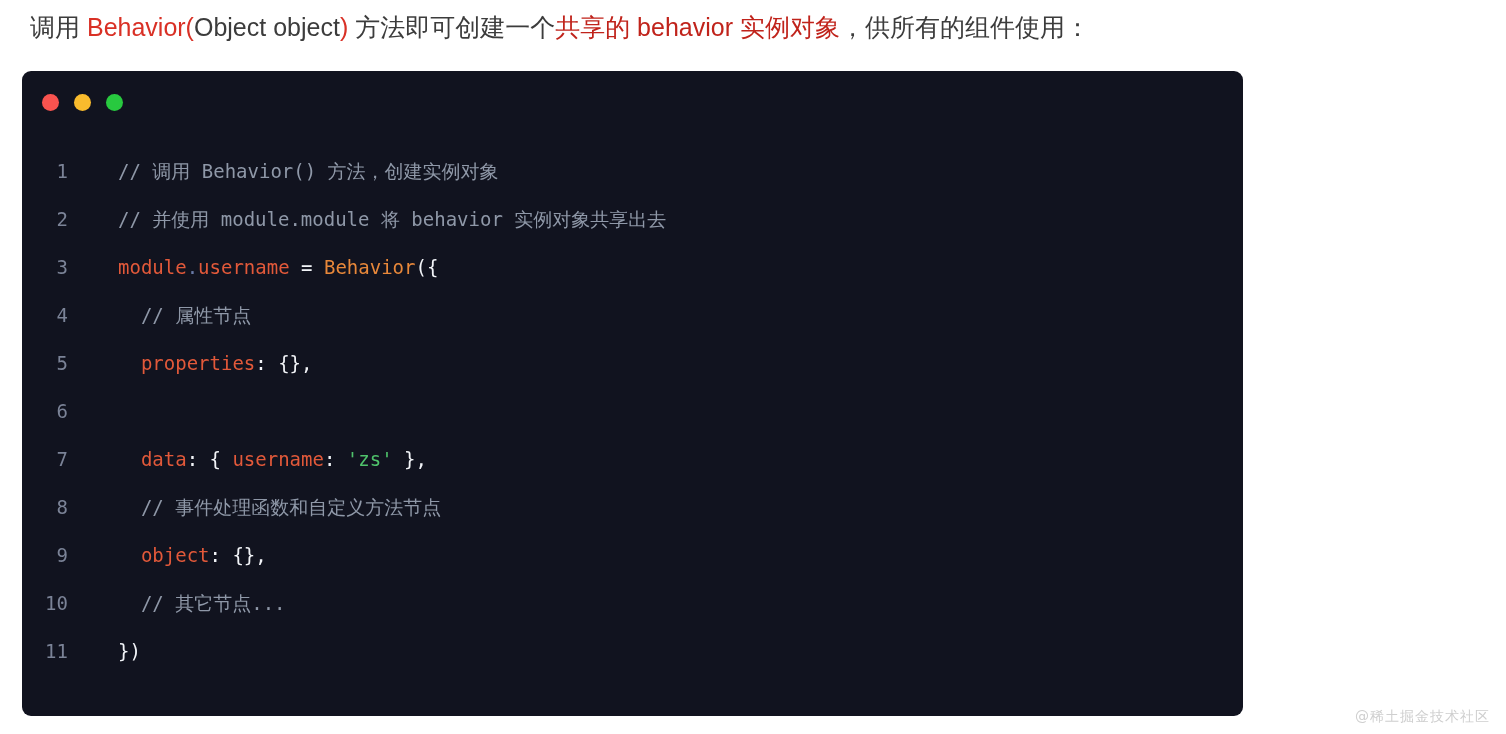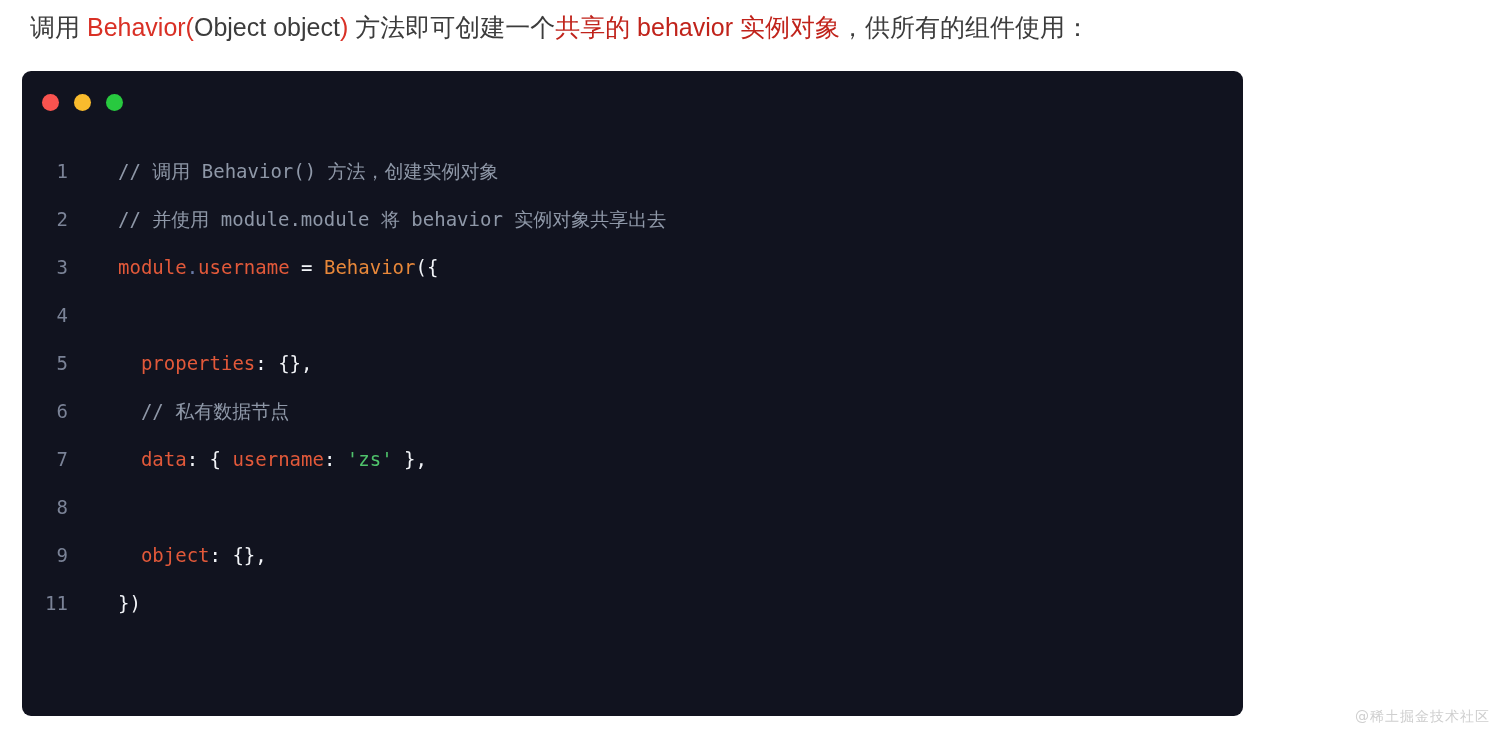--- a/index.html
+++ b/index.html
@@ -121,23 +121,24 @@
 <div class="code-card">
   <div class="titlebar">
     <span class="dot red"></span>
     <span class="dot yellow"></span>
     <span class="dot green"></span>
   </div>
   <div class="code-body">
       <div class="code-line"><span class="ln">1</span><span class="src"><span class="t-comment">// 调用 Behavior() 方法，创建实例对象</span></span></div>
       <div class="code-line"><span class="ln">2</span><span class="src"><span class="t-comment">// 并使用 module.module 将 behavior 实例对象共享出去</span></span></div>
       <div class="code-line"><span class="ln">3</span><span class="src"><span class="t-prop">module</span><span class="t-dot">.</span><span class="t-prop">username</span><span class="t-op"> = </span><span class="t-fn">Behavior</span><span class="t-punct">({</span></span></div>
-      <div class="code-line"><span class="ln">4</span></div>
+      <div class="code-line"><span class="ln">4</span><span class="src"><span class="t-comment">  // 属性节点</span></span></div>
       <div class="code-line"><span class="ln">5</span><span class="src"><span class="t-punct">  </span><span class="t-prop">properties</span><span class="t-punct">: {},</span></span></div>
-      <div class="code-line"><span class="ln">6</span><span class="src"><span class="t-comment">  // 私有数据节点</span></span></div>
+      <div class="code-line"><span class="ln">6</span></div>
       <div class="code-line"><span class="ln">7</span><span class="src"><span class="t-punct">  </span><span class="t-prop">data</span><span class="t-punct">: { </span><span class="t-prop">username</span><span class="t-punct">: </span><span class="t-str">'zs'</span><span class="t-punct"> },</span></span></div>
-      <div class="code-line"><span class="ln">8</span></div>
+      <div class="code-line"><span class="ln">8</span><span class="src"><span class="t-comment">  // 事件处理函数和自定义方法节点</span></span></div>
       <div class="code-line"><span class="ln">9</span><span class="src"><span class="t-punct">  </span><span class="t-prop">object</span><span class="t-punct">: {},</span></span></div>
+      <div class="code-line"><span class="ln">10</span><span class="src"><span class="t-comment">  // 其它节点...</span></span></div>
       <div class="code-line"><span class="ln">11</span><span class="src"><span class="t-punct">})</span></span></div>
     </div>
 </div>
 
 <div class="watermark">@稀土掘金技术社区</div>
 
 </body></html>

